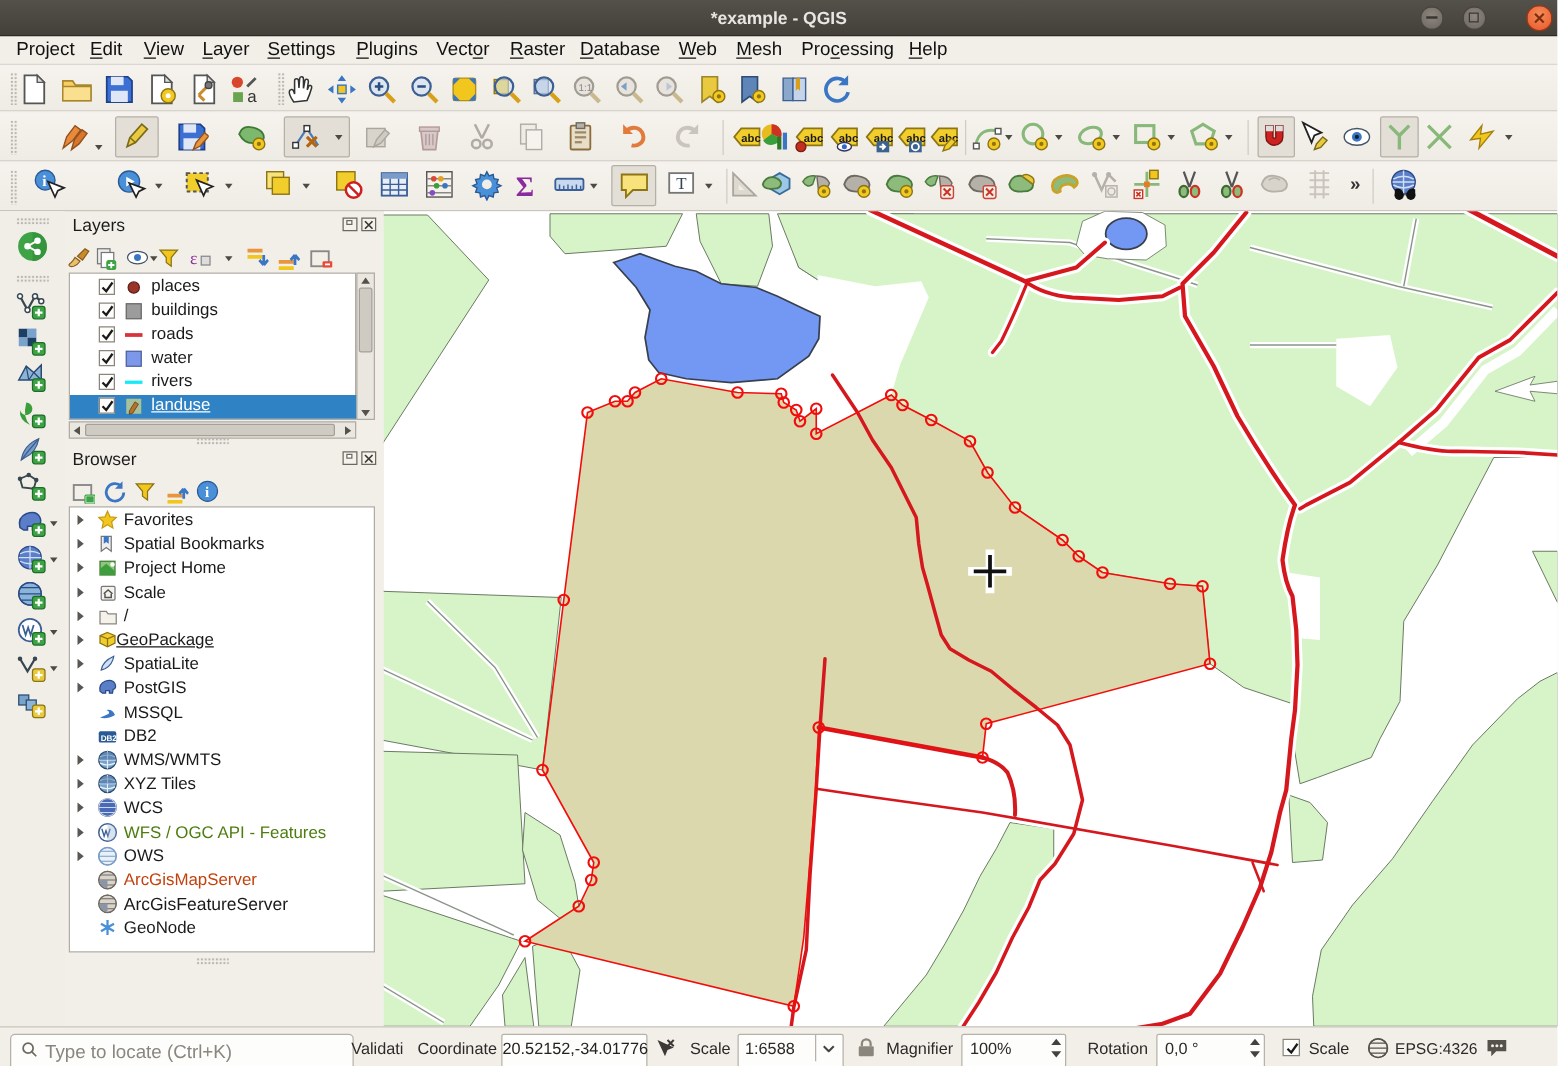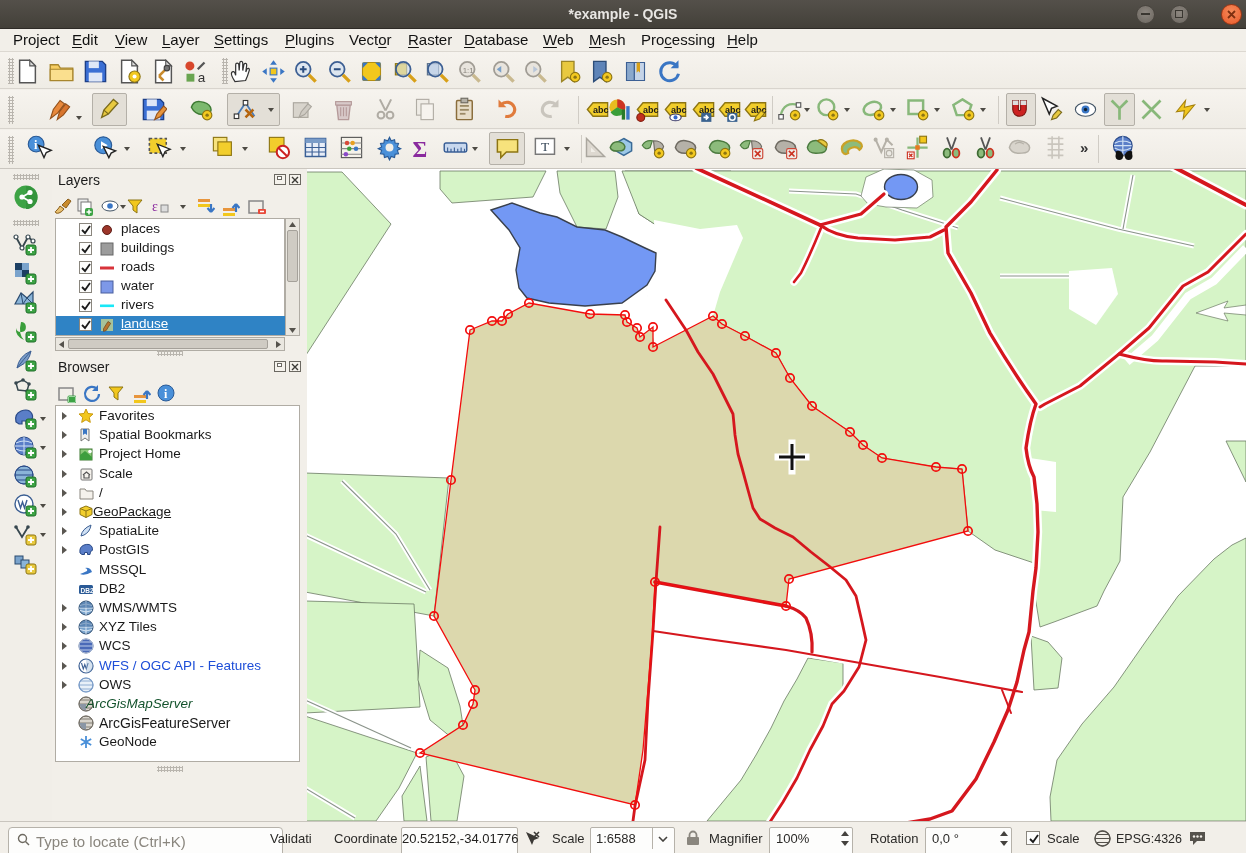--- a/index.html
+++ b/index.html
@@ -781,33 +781,33 @@
       <circle cx="8" cy="8" r="7" fill="#4a6ab8" stroke="#23386e"></circle>
       <path d="M8 1 a7 7 0 0 1 0 14 M8 1 a7 7 0 0 0 0 14 M1 8 h14 M2.5 4 h11 M2.5 12 h11" stroke="#c8d8ee" fill="none" stroke-width=".9"></path>
     </svg>
     <div class="abs" style="left:99px;top:638px;font-size:13.5px;color:#1a1a1a;">WCS</div>
     <div class="tree-arrow" style="left:62px;top:662px"></div>
     <svg class="abs" style="left:78px;top:658px" width="16" height="16" viewBox="0 0 16 16">
       <circle cx="8" cy="8" r="7" fill="#fff" stroke="#3c5f93" stroke-width="1.2"></circle>
       <path d="M3.5 5 l1.8 6 1.5-4.5 1.5 4.5 1.8-6" stroke="#3c5f93" fill="none" stroke-width="1.1"></path>
       <path d="M8 1 a7 7 0 0 1 0 14" fill="#9cb8d8" fill-opacity=".4"></path>
     </svg>
-    <div class="abs" style="left:99px;top:658px;font-size:13.5px;color:#1d4ed8;">WFS / OGC API - Features</div>
+    <div class="abs" style="left:99px;top:658px;font-size:13.5px;color:#4d7c0f;">WFS / OGC API - Features</div>
     <div class="tree-arrow" style="left:62px;top:681px"></div>
     <svg class="abs" style="left:78px;top:677px" width="16" height="16" viewBox="0 0 16 16">
       <circle cx="8" cy="8" r="7" fill="#e8f0f8" stroke="#7a9cc8" stroke-width="1.2"></circle>
       <path d="M8 1 a7 7 0 0 1 0 14 M8 1 a7 7 0 0 0 0 14 M1 8 h14 M2.5 4 h11 M2.5 12 h11" stroke="#7a9cc8" fill="none" stroke-width=".8"></path>
     </svg>
     <div class="abs" style="left:99px;top:677px;font-size:13.5px;color:#1a1a1a;">OWS</div>
     <svg class="abs" style="left:78px;top:696px" width="16" height="16" viewBox="0 0 16 16">
       <circle cx="8" cy="8" r="7" fill="#d8d4cc" stroke="#6e6a61"></circle>
       <path d="M8 1 a7 7 0 0 1 0 14 M8 1 a7 7 0 0 0 0 14 M1 8 h14 M2.5 4 h11 M2.5 12 h11" stroke="#6e6a61" fill="none" stroke-width=".8"></path>
       <path d="M1.5 8 a6.5 6.5 0 0 0 6.5 6.5 l0 -6.5 z" fill="#8a96a5"></path>
     </svg>
-    <div class="abs" style="left:86px;top:696px;font-size:13.5px;color:#14532d;font-style:italic;">ArcGisMapServer</div>
+    <div class="abs" style="left:99px;top:696px;font-size:13.5px;color:#c2410c;">ArcGisMapServer</div>
     <svg class="abs" style="left:78px;top:715px" width="16" height="16" viewBox="0 0 16 16">
       <circle cx="8" cy="8" r="7" fill="#d8d4cc" stroke="#6e6a61"></circle>
       <path d="M8 1 a7 7 0 0 1 0 14 M8 1 a7 7 0 0 0 0 14 M1 8 h14 M2.5 4 h11 M2.5 12 h11" stroke="#6e6a61" fill="none" stroke-width=".8"></path>
       <path d="M1.5 8 a6.5 6.5 0 0 0 6.5 6.5 l0 -6.5 z" fill="#8a96a5"></path>
     </svg>
     <div class="abs" style="left:99px;top:715px;font-size:14px;color:#1a1a1a;">ArcGisFeatureServer</div>
     <svg class="abs" style="left:78px;top:734px" width="16" height="16" viewBox="0 0 16 16">
       <path d="M8 2 v12 M2.8 5 l10.4 6 M13.2 5 L2.8 11" stroke="#4a90d9" stroke-width="1.8"></path>
       <circle cx="8" cy="8" r="1.8" fill="#4a90d9"></circle>
     </svg>
@@ -921,21 +921,21 @@
       <path d="M792,443 V471 M778,457 H806" stroke="#ffffff" stroke-width="7" stroke-linecap="square"></path>
       <path d="M792,444 V470 M779,457 H805" stroke="#111111" stroke-width="3"></path>
     </svg>
     <div id="statusbar" class="abs">
       <div class="sb-box abs" style="left:8px;top:5px;width:275px;border-radius:4px;"></div>
       <svg class="abs" style="left:17px;top:11px" width="13" height="13">
         <circle cx="5.5" cy="5.5" r="4" fill="none" stroke="#6e6a61" stroke-width="1.4"></circle>
         <path d="M8.5 8.5 l3.5 3.5" stroke="#6e6a61" stroke-width="1.4"></path>
       </svg>
       <div class="abs" style="left:36px;top:11px;font-size:15px;color:#8a867e;">Type to locate (Ctrl+K)</div>
-      <div class="sb-label" style="left:270px;">Validati</div>
+      <div class="sb-label" style="left:281px;">Validati</div>
       <div class="sb-label" style="left:334px;">Coordinate</div>
       <div class="sb-box" style="left:401px;width:117px;text-align:center;line-height:21px;">20.52152,-34.01776</div>
       <svg class="abs" style="left:524px;top:8px" width="17" height="17" viewBox="0 0 17 17">
         <path d="M2 2 L8 15 l2-5 5-2 z" fill="#3b3935"></path>
         <path d="M10 2 l5 5 m-5 0 l5-5" stroke="#3b3935" stroke-width="1.6"></path>
       </svg>
       <div class="sb-label" style="left:552px;">Scale</div>
       <div class="sb-box" style="left:590px;width:85px;"></div>
       <div class="abs" style="left:596px;top:9px;font-size:13px;">1:6588</div>
       <div class="abs" style="left:652px;top:6px;width:21px;height:21px;border-left:1px solid #b6b2aa;"></div>

